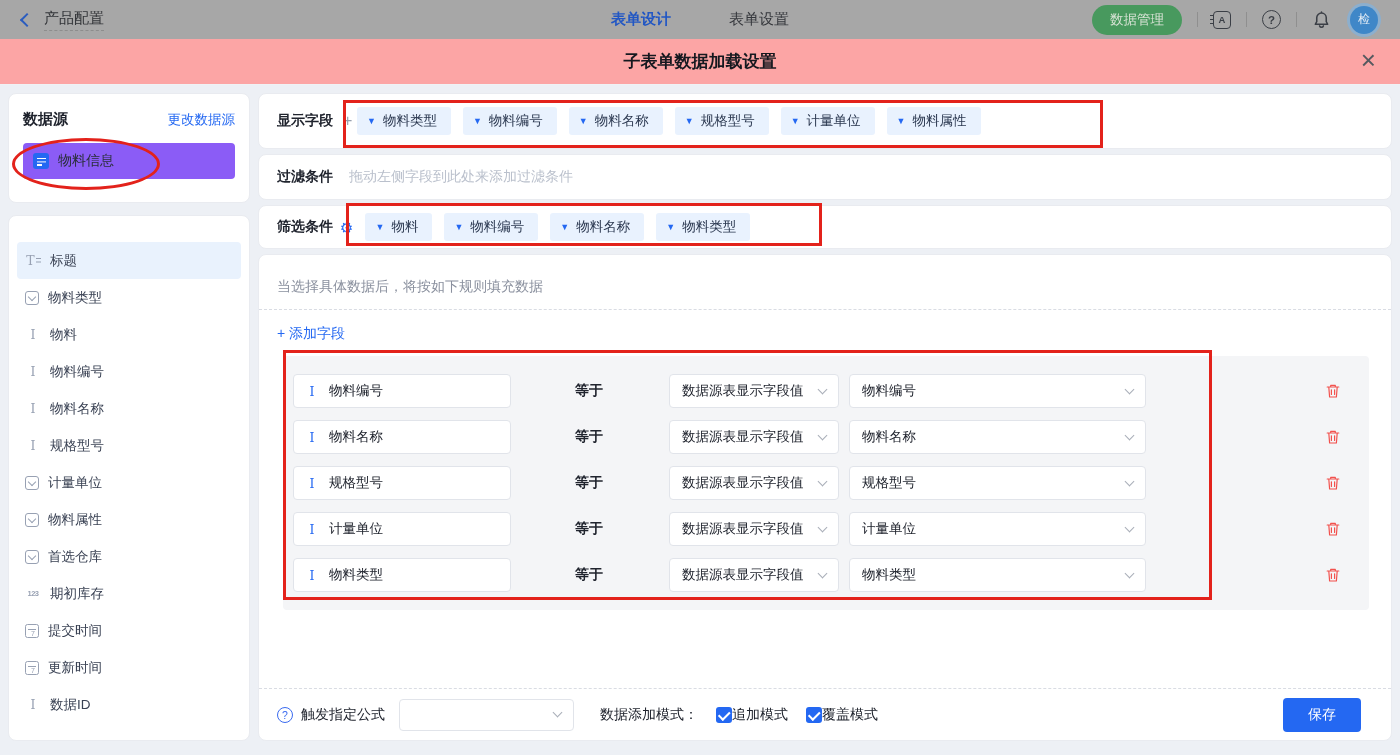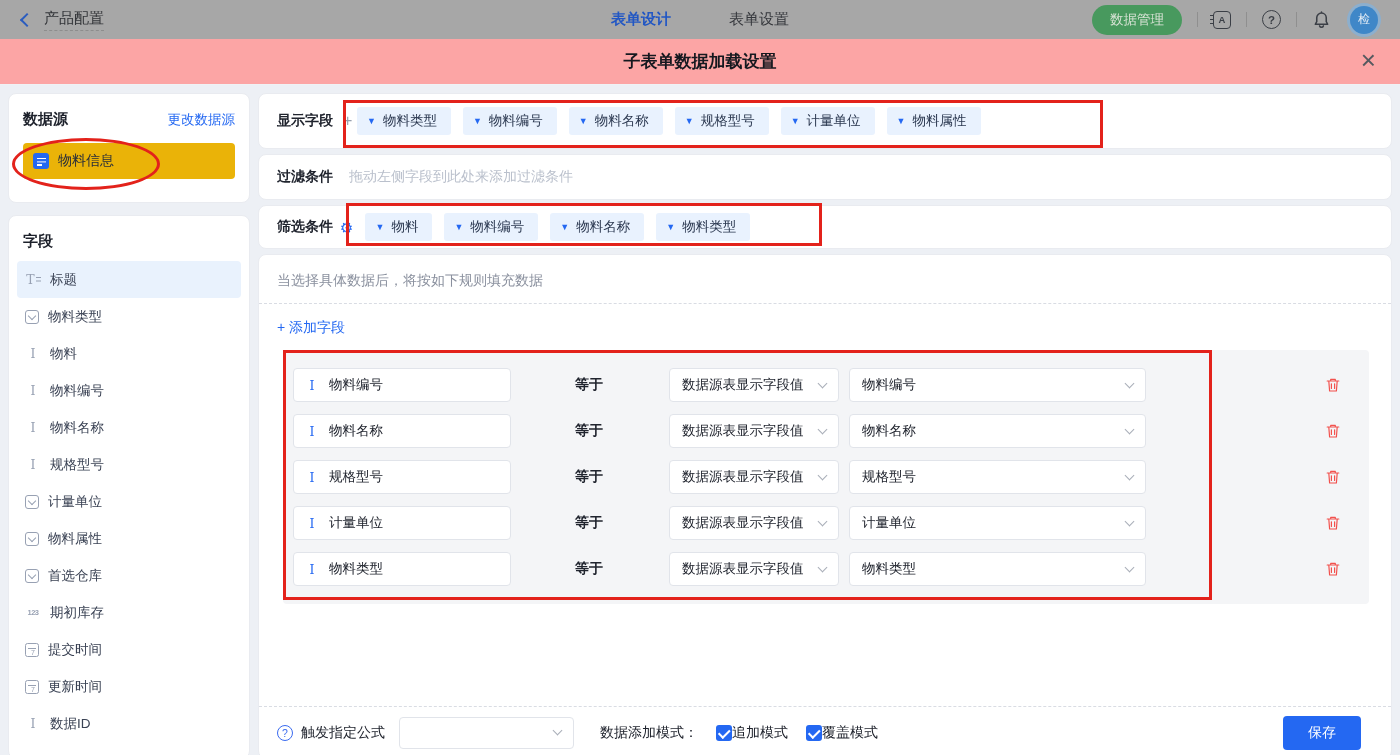--- a/index.html
+++ b/index.html
@@ -31,21 +31,21 @@
 
   .modal-body { flex:1; padding:8px; display:flex; gap:8px; }
   .card { background:#fff; border:1px solid #e9ebf0; border-radius:8px; }
 
   
   .sidebar { width:242px; flex:none; display:flex; flex-direction:column; gap:12px; }
   .ds-card { height:110px; padding:16px 14px; }
   .ds-head { display:flex; align-items:center; justify-content:space-between; }
   .panel-title { font-size:15px; font-weight:700; color:#1d212b; }
   .link { color:#2468f2; font-size:13.5px; cursor:pointer; }
-  .ds-item { margin-top:14px; height:36px; background:#eab308; border-radius:4px; display:flex; align-items:center; gap:9px; padding:0 10px; font-size:14px; color:#2a2f3a; cursor:pointer; }
+  .ds-item { margin-top:14px; height:36px; background:#8b5cf6; border-radius:4px; display:flex; align-items:center; gap:9px; padding:0 10px; font-size:14px; color:#2a2f3a; cursor:pointer; }
   .fields-card { flex:1; padding:16px 8px; overflow:hidden; }
   .fields-card .panel-title { padding-left:6px; }
   .field-list { margin-top:10px; display:flex; flex-direction:column; }
   .field-item { height:37px; display:flex; align-items:center; gap:9px; padding:0 8px; border-radius:4px; font-size:13.5px; color:#3a4254; cursor:pointer; }
   .field-item.selected { background:#e9f2fd; }
 
   
   .f-icon { width:16px; height:16px; flex:none; position:relative; display:inline-flex; align-items:center; justify-content:center; color:#98a1b3; }
   .text-icon::before  { content:"I"; font-family:"DejaVu Serif",serif; font-size:12.5px; }
   .title-icon::before { content:"T"; font-family:"DejaVu Serif",serif; font-size:12.5px; margin-right:5px; }
@@ -71,21 +71,21 @@
   #filter-card  { height:46px; }
   #screen-card  { height:44px; }
   .plus-mini { color:#97a0ae; font-size:16px; margin-left:8px; width:14px; }
   .tags { display:flex; align-items:center; gap:12px; margin-left:12px; }
   .tag { height:28px; background:#e9f2fe; border-radius:3px; display:flex; align-items:center; gap:7px; padding:0 14px 0 10px; font-size:13.5px; color:#2b3850; cursor:pointer; }
   .tag .caret { color:#2468f2; font-size:9px; line-height:1; }
   .drop-placeholder { margin-left:14px; color:#bac0cc; font-size:14px; }
   .gear { color:#2468f2; font-size:15px; margin-left:7px; line-height:1; cursor:pointer; }
 
   .big-card { flex:1; display:flex; flex-direction:column; }
-  .hint { padding:17px 18px 13px; color:#8a909e; font-size:14px; }
+  .hint { padding:23px 18px 13px; color:#8a909e; font-size:14px; }
   .dash-divider { border-top:1px dashed #d9dce3; }
   .add-row { padding:15px 18px 13px; font-size:14px; color:#2468f2; cursor:pointer; width:fit-content; }
   .rows-box { margin:0 22px 0 24px; background:#f4f5f7; border-radius:4px; padding:12px 0; }
   .map-row { height:46px; display:flex; align-items:center; padding:0 20px 0 10px; }
   .map-input { width:218px; height:34px; background:#fff; border:1px solid #e1e4ea; border-radius:4px; display:flex; align-items:center; gap:9px; padding:0 10px; font-size:13.5px; color:#20242e; }
   .map-input .f-icon { color:#2468f2; }
   .equals { margin-left:64px; width:94px; font-size:14px; font-weight:600; color:#20242e; }
   .dd { height:34px; background:#fff; border:1px solid #e1e4ea; border-radius:4px; display:flex; align-items:center; justify-content:space-between; padding:0 12px; font-size:13.5px; color:#20242e; cursor:pointer; }
   .dd-src { width:170px; margin-right:10px; }
   .dd-tgt { width:297px; }
@@ -154,21 +154,20 @@
           <span class="panel-title">数据源</span>
           <span class="link">更改数据源</span>
         </div>
         <div class="ds-item">
           <span class="f-icon form-doc-icon"></span>
           <span>物料信息</span>
         </div>
       </div>
 
       <div class="card fields-card">
-        <div class="panel-title">字段</div>
         <div class="field-list">
 
             <div class="field-item selected">
               <span class="f-icon title-icon"></span>
               <span>标题</span>
             </div>
 
             <div class="field-item">
               <span class="f-icon select-icon"></span>
               <span>物料类型</span>

